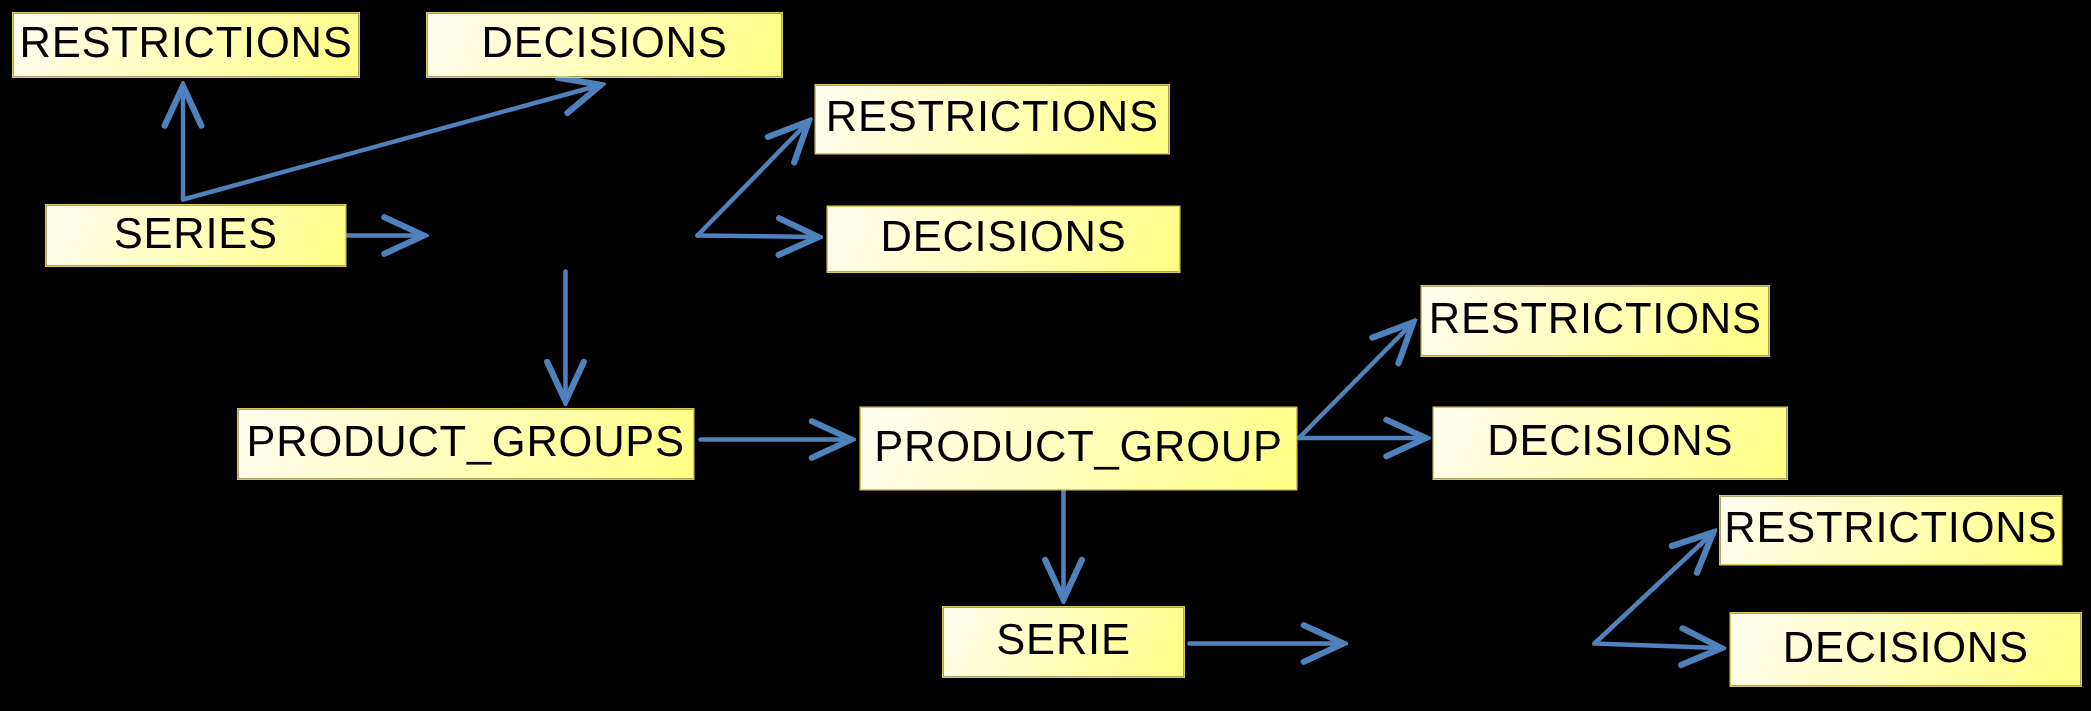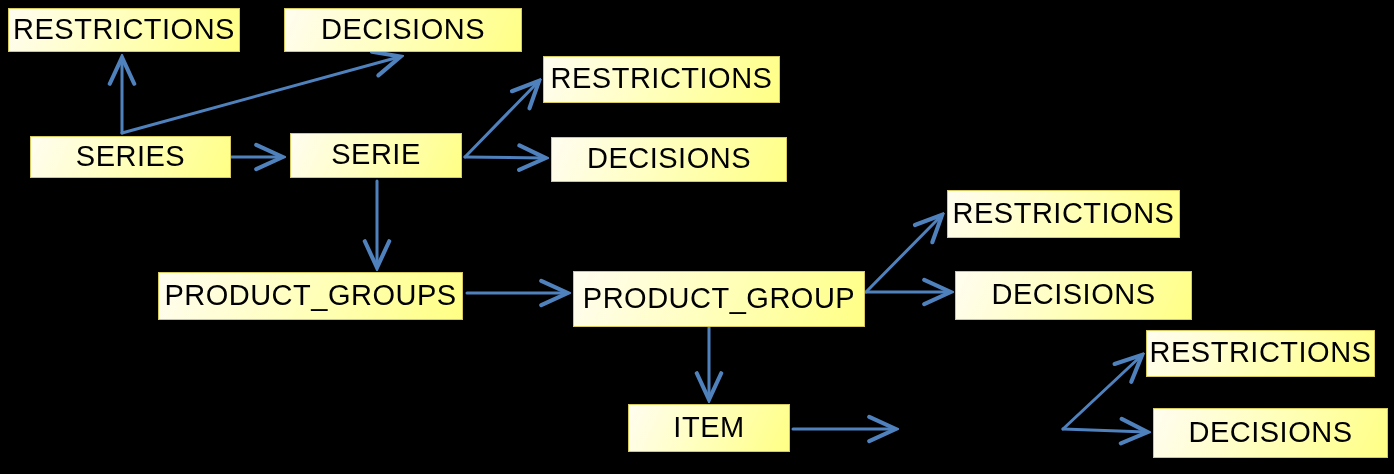--- a/index.html
+++ b/index.html
@@ -66,43 +66,40 @@
 
 <div class="node" style="left: 8px; top: 8px; width: 232px; height: 44px;">
       <span>RESTRICTIONS</span>
     </div>
     <div class="node" style="left: 284px; top: 8px; width: 238px; height: 44px;">
       <span>DECISIONS</span>
     </div>
     <div class="node" style="left: 30px; top: 136px; width: 201px; height: 42px;">
       <span>SERIES</span>
     </div>
-    <div class="node" style="left: 290px; top: 133px; width: 172px; height: 45px;">
-      <span>SERIE</span>
-    </div>
     <div class="node" style="left: 543px; top: 56px; width: 237px; height: 47px;">
       <span>RESTRICTIONS</span>
     </div>
     <div class="node" style="left: 551px; top: 137px; width: 236px; height: 45px;">
       <span>DECISIONS</span>
     </div>
     <div class="node" style="left: 158px; top: 272px; width: 305px; height: 48px;">
       <span>PRODUCT_GROUPS</span>
     </div>
     <div class="node" style="left: 573px; top: 271px; width: 292px; height: 56px;">
       <span>PRODUCT_GROUP</span>
     </div>
     <div class="node" style="left: 947px; top: 190px; width: 233px; height: 48px;">
       <span>RESTRICTIONS</span>
     </div>
     <div class="node" style="left: 955px; top: 271px; width: 237px; height: 49px;">
       <span>DECISIONS</span>
     </div>
     <div class="node" style="left: 628px; top: 404px; width: 162px; height: 48px;">
-      <span>ITEM</span>
+      <span>SERIE</span>
     </div>
     <div class="node" style="left: 1146px; top: 330px; width: 229px; height: 47px;">
       <span>RESTRICTIONS</span>
     </div>
     <div class="node" style="left: 1153px; top: 408px; width: 235px; height: 50px;">
       <span>DECISIONS</span>
     </div>
   </div>
 
 </body></html>

